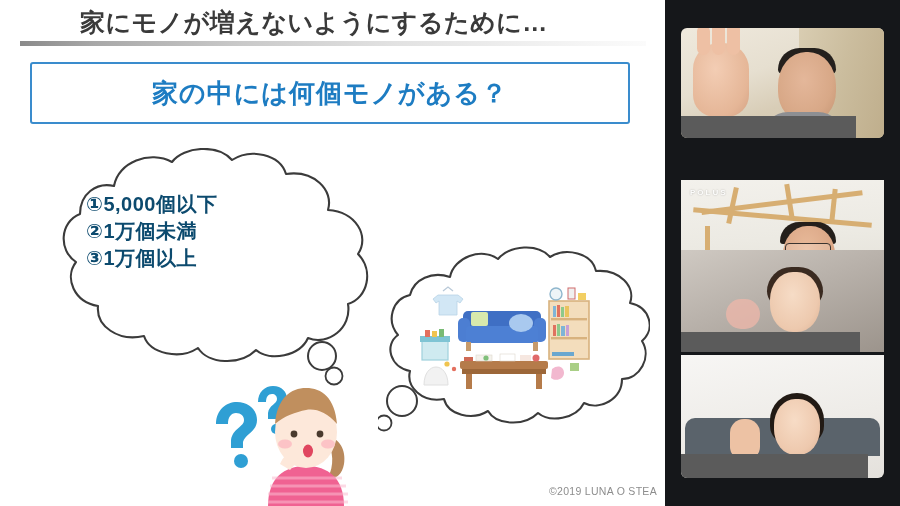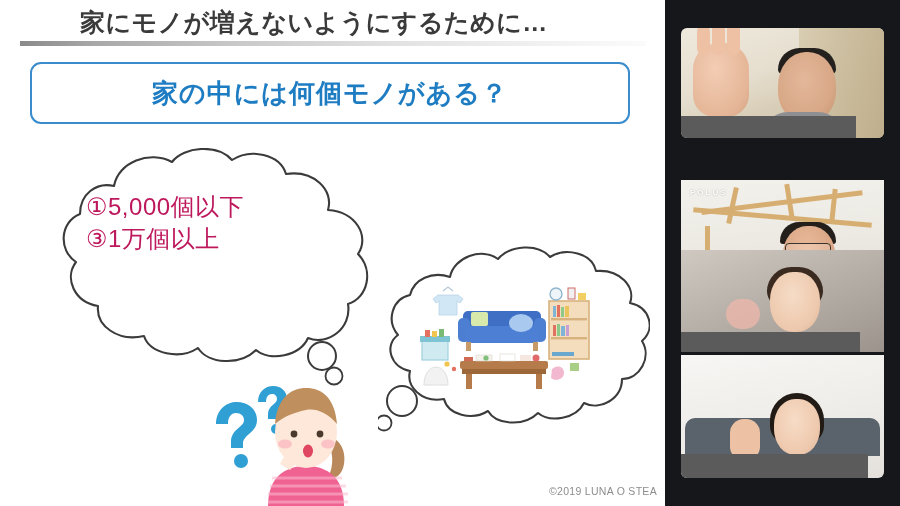--- a/index.html
+++ b/index.html
@@ -19,36 +19,36 @@
     font-size:25px;font-weight:bold;color:#3a3a3a;
     letter-spacing:0.5px;white-space:nowrap;
   }
   .title-rule{
     position:absolute;left:20px;top:41px;width:626px;height:5px;
     background:linear-gradient(to right,#8a8a8a 0%,#a8a8a8 12%,#c9c9c9 35%,#e2e2e2 60%,#f2f2f2 85%,#fbfbfb 100%);
   }
 
   .q-box{
     position:absolute;left:30px;top:62px;width:600px;height:62px;
-    border:2.5px solid #3a8ccd;border-radius:11px;background:#fff;
+    border:2.5px solid #3a8ccd;border-radius:3px;background:#fff;
     display:flex;align-items:center;justify-content:center;
     box-sizing:border-box;
   }
   .q-box-text{
     font-size:26px;font-weight:bold;color:#1d7cc2;letter-spacing:1px;white-space:nowrap;
   }
 
   
   .cloud-svg{position:absolute;pointer-events:none;}
   #cloud-left{left:22px;top:148px;}
   #cloud-right{left:378px;top:243px;}
 
   .options{
     position:absolute;left:86px;top:191px;width:280px;
-    font-size:24px;font-weight:normal;color:#be185d;line-height:1.34;
+    font-size:20px;font-weight:bold;color:#0c4a6e;line-height:1.34;
     letter-spacing:0.5px;
   }
   .options div{white-space:nowrap;}
 
   
   #room{position:absolute;left:416px;top:281px;width:186px;height:118px;}
 
   
   #girl{position:absolute;left:206px;top:378px;width:150px;height:128px;}
 
@@ -135,20 +135,21 @@
                C330 180 306 198 286 190 C278 208 248 214 234 202
                C218 218 186 216 176 200 C158 212 128 206 122 188
                C96 194 74 178 76 158 C52 154 42 130 54 114
                C36 102 38 74 58 66 C58 46 74 34 92 38 Z" fill="#ffffff" stroke="#3b3b3b" stroke-width="2.1" stroke-linejoin="round"></path>
       <circle cx="300" cy="208" r="14" fill="#fff" stroke="#3b3b3b" stroke-width="2"></circle>
       <circle cx="312" cy="228" r="8.5" fill="#fff" stroke="#3b3b3b" stroke-width="1.8"></circle>
     </svg>
 
     <div class="options">
       <div>①5,000個以下</div>
+      <div>②1万個未満</div>
       <div>③1万個以上</div>
     </div>
 
     <svg id="cloud-right" class="cloud-svg" width="272" height="196" viewBox="0 0 272 196">
       <path d="M72 34 C76 14 104 4 120 16 C132 2 160 0 172 14
                C188 4 214 10 218 28 C242 26 258 44 252 60
                C272 64 278 86 264 98 C274 114 262 136 244 136
                C244 156 222 168 206 160 C198 176 172 180 160 170
                C146 184 118 182 110 168 C94 178 70 172 66 156
                C44 160 28 144 32 128 C12 124 6 102 20 92

